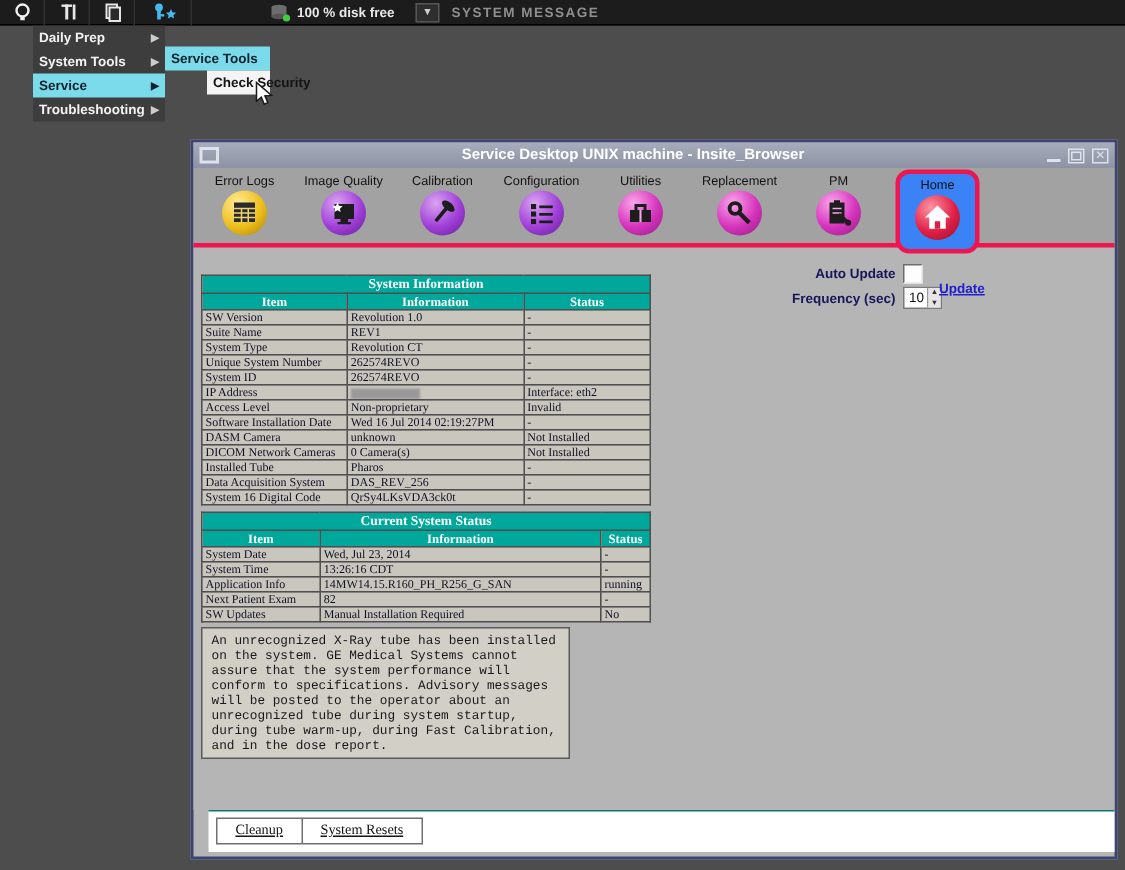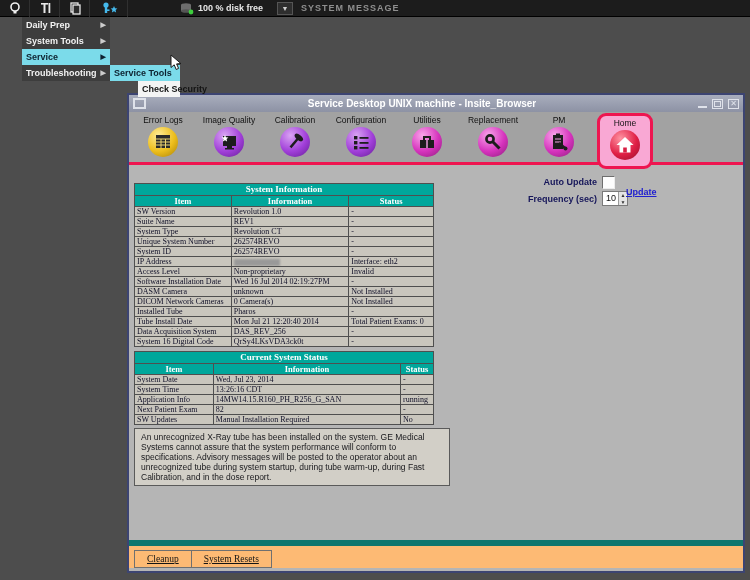--- a/index.html
+++ b/index.html
@@ -14,21 +14,21 @@
   .tb-text { color:#e8e8e8; font-size:9px; font-weight:bold; white-space:nowrap; }
   .tb-drop { width:16px; height:13px; background:#2e2e2e; border:1px solid #555; color:#cfcfcf; font-size:7px; display:flex; align-items:center; justify-content:center; margin:0 8px; }
   .tb-sysmsg { color:#8f8f8f; font-size:9px; font-weight:bold; letter-spacing:1px; }
 
   
   .menu { position:absolute; left:22px; top:17px; width:88px; background:#3d3d3d; z-index:30; }
   .menu-item { height:16px; display:flex; align-items:center; justify-content:space-between; padding:0 4px; color:#f2f2f2; font-size:9px; font-weight:bold; white-space:nowrap; }
   .menu-item .arrow { font-size:7px; color:#cccccc; }
   .menu-item.hl { background:#7bdbea; color:#0d2230; }
   .menu-item.hl .arrow { color:#0d2230; }
-  .submenu { position:absolute; left:110px; top:65px; width:70px; z-index:31; }
+  .submenu { position:absolute; left:110px; top:31px; width:70px; z-index:31; }
   .submenu-item { height:16px; display:flex; align-items:center; padding:0 4px; font-size:9px; font-weight:bold; white-space:nowrap; }
   .submenu-item.hl { background:#7bdbea; color:#0d2230; }
   .submenu-item.plain { background:#f4f4f4; color:#141414;margin-left:28px; }
   .cursor { position:absolute; left:170px; top:54px; z-index:40; }
 
   
   .window { position:absolute; left:127px; top:93px; width:618px; height:480px; border:2px solid #3c4472; background:#b5b5b5; }
   .titlebar { height:17px; background:linear-gradient(#a8adbd,#8d92a4); display:flex; align-items:center; padding:0 4px; }
   .wm-icon { width:13px; height:11px; border:2px solid #dfe2ea; background:transparent; }
   .title-text { flex:1; text-align:center; color:#ffffff; font-size:10px; font-weight:bold; }
@@ -42,45 +42,45 @@
   .tabbar { position:relative; height:53px; background:#a2a2a2; overflow:visible; }
   .redline { position:absolute; left:0; right:0; top:50px; height:3px; background:#ee1550; z-index:1; }
   .tabs { position:absolute; left:0; top:0; width:100%; display:grid; grid-template-columns:repeat(9,66px); padding-left:1px; }
   .tab { display:flex; flex-direction:column; align-items:center; padding-top:3px; }
   .tab-label { font-size:8.5px; color:#111; margin-bottom:2px; white-space:nowrap; }
   .tab-circle { width:30px; height:30px; border-radius:50%; display:flex; align-items:center; justify-content:center; }
   .c-gold    { background:radial-gradient(circle at 35% 28%, #ffeb95, #edbe1c 55%, #a87f05); }
   .c-purple  { background:radial-gradient(circle at 35% 28%, #d9a4f2, #a13fd9 55%, #641d95); }
   .c-magenta { background:radial-gradient(circle at 35% 28%, #f9a6ea, #d633bd 55%, #8c1e7b); }
   .c-red     { background:radial-gradient(circle at 35% 28%, #ff93a2, #e01f46 55%, #96102d); }
-  .tab-home-card { position:relative; z-index:2; margin-top:1px; height:56px; width:56px; background:#f9a8d4; border:3px solid #ee1550; border-radius:9px; display:flex; flex-direction:column; align-items:center; padding-top:2px; justify-self:center; }
+  .tab-home-card { position:relative; z-index:2; margin-top:1px; height:56px; width:56px; background:#3b82f6; border:3px solid #ee1550; border-radius:9px; display:flex; flex-direction:column; align-items:center; padding-top:2px; justify-self:center; }
 
   
   .content { position:relative; height:375px; background:#b5b5b5; }
 
   table.sys { border-collapse:collapse; width:300px; font-family:"Liberation Serif", serif; }
   table.sys td, table.sys th { border:1px solid #4f4f4f; background:#c9c6bd; color:#101028; font-size:8px; line-height:9px; height:10px; padding:0 2px; text-align:left; font-weight:normal; white-space:nowrap; overflow:hidden; }
   table.sys .t-title { background:#00a79b; color:#ffffff; font-weight:bold; text-align:center; font-size:9px; height:12px; }
   table.sys th.t-col { background:#00a79b; color:#ffffff; font-weight:bold; text-align:center; font-size:8.5px; height:11px; }
   .tables-wrap { position:absolute; left:5px; top:18px; width:300px; }
   .tbl2 { margin-top:4px; }
   td.redacted::after { content:""; display:inline-block; width:46px; height:7px; background:#999; filter:blur(0.8px); vertical-align:middle; }
 
-  .notice { margin-top:3px; width:316px; border:1px solid #5a5a5a; background:#d2cfc7; padding:3px 6px; font-family:Liberation Sans, sans-serif; font-size:8.5px; line-height:10px; color:#18181c; }
+  .notice { margin-top:3px; width:246px; border:1px solid #5a5a5a; background:#d2cfc7; padding:3px 6px; font-family:Liberation Mono, monospace; font-size:8.5px; line-height:10px; color:#18181c; }
 
   .ctl-label { position:absolute; width:88px; text-align:right; font-size:9px; font-weight:bold; color:#16165a; }
   .checkbox { position:absolute; width:13px; height:13px; background:#fdfdfd; border:1px solid; border-color:#6e6e6e #ececec #ececec #6e6e6e; }
   .spinner { position:absolute; width:26px; height:15px; background:#ffffff; border:1px solid #7a7a7a; display:flex; }
   .spin-val { flex:1; font-size:9px; line-height:13px; padding-left:3px; color:#111; }
   .spin-btns { width:9px; border-left:1px solid #9a9a9a; display:flex; flex-direction:column; }
   .spin-btns span { flex:1; font-size:5px; line-height:6px; text-align:center; color:#333; background:#e4e4e4; }
   .update-link { position:absolute; font-size:9px; font-weight:bold; color:#2020d0; text-decoration:underline; }
 
   
-  .footer { position:relative; height:28px; background:#fdba74; border-top:6px solid #0f766e; }
+  .footer { position:relative; height:28px; background:#ffffff; border-top:1px solid #0f766e;margin-left:10px; }
   .btn-group { position:absolute; left:5px; top:4px; display:flex; border:1px solid #707070; }
   .flat-btn { padding:2px 12px; font-family:"Liberation Serif", serif; font-size:9.5px; color:#141414; text-decoration:underline; background:transparent; border:none; border-right:1px solid #707070; height:16px; }
   .flat-btn:last-child { border-right:none; }
 
   svg { display:block; }
 </style>
 </head>
 <body>
 
 <div class="topbar">
@@ -333,25 +333,20 @@
               <td>DICOM Network Cameras</td>
               <td>0 Camera(s)</td>
               <td>Not Installed</td>
             </tr>
             <tr>
               <td>Installed Tube</td>
               <td>Pharos</td>
               <td>-</td>
             </tr>
             <tr>
-              <td>Tube Install Date</td>
-              <td>Mon Jul 21 12:20:40 2014</td>
-              <td>Total Patient Exams: 0</td>
-            </tr>
-            <tr>
               <td>Data Acquisition System</td>
               <td>DAS_REV_256</td>
               <td>-</td>
             </tr>
             <tr>
               <td>System 16 Digital Code</td>
               <td>QrSy4LKsVDA3ck0t</td>
               <td>-</td>
             </tr>
         </tbody>

